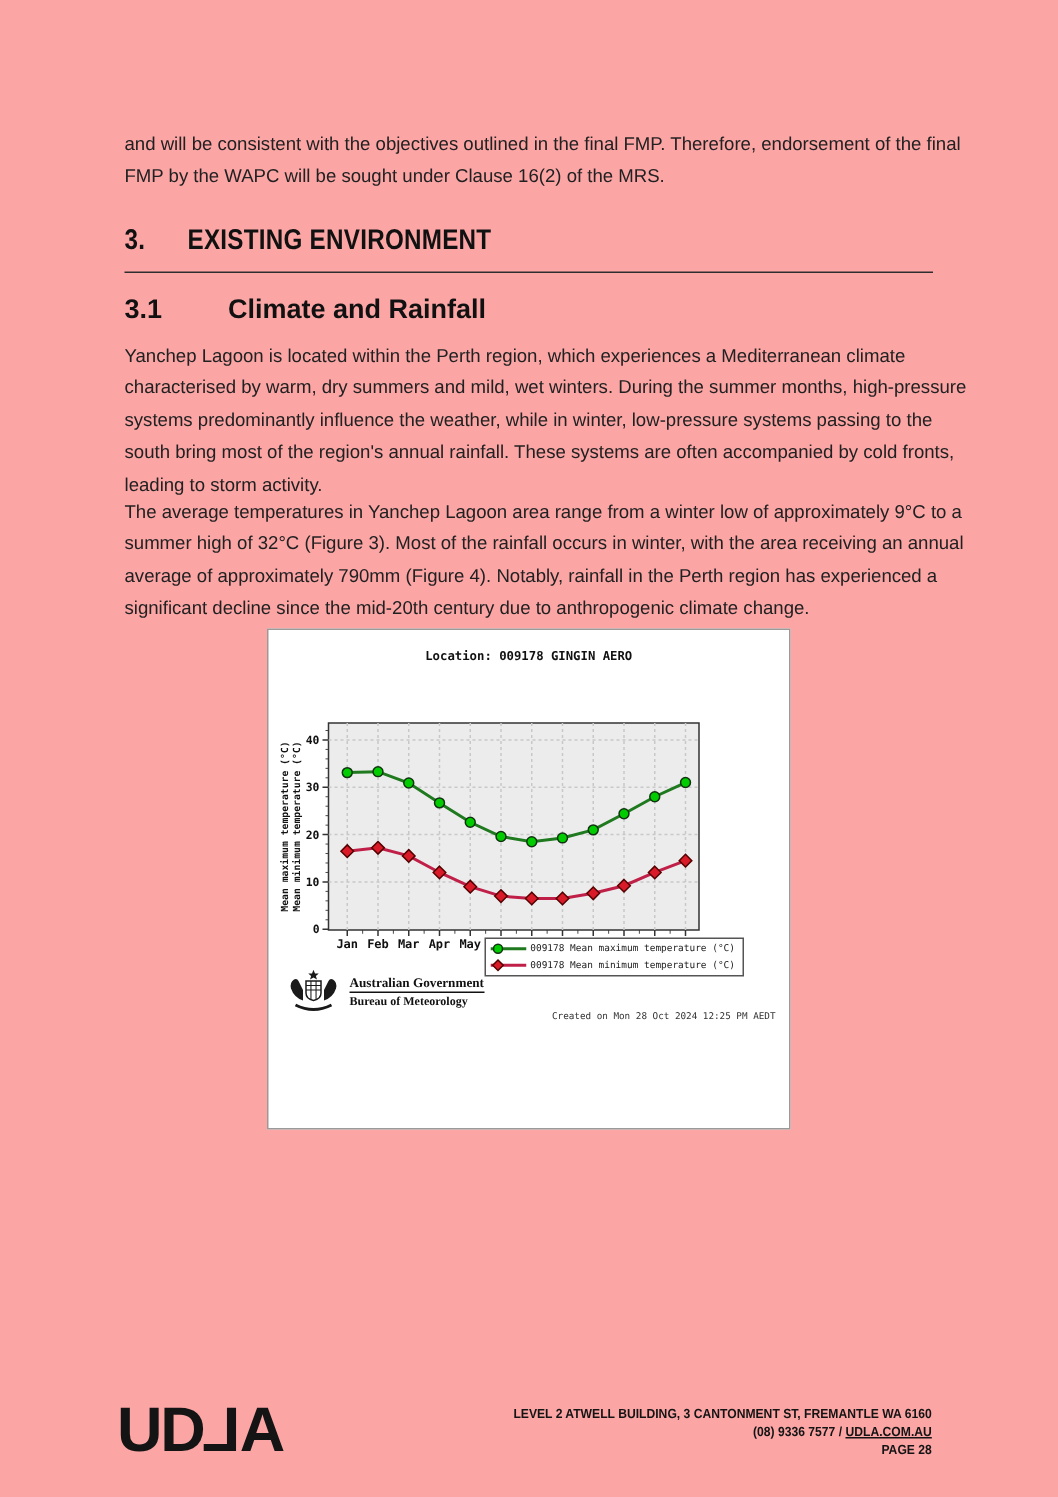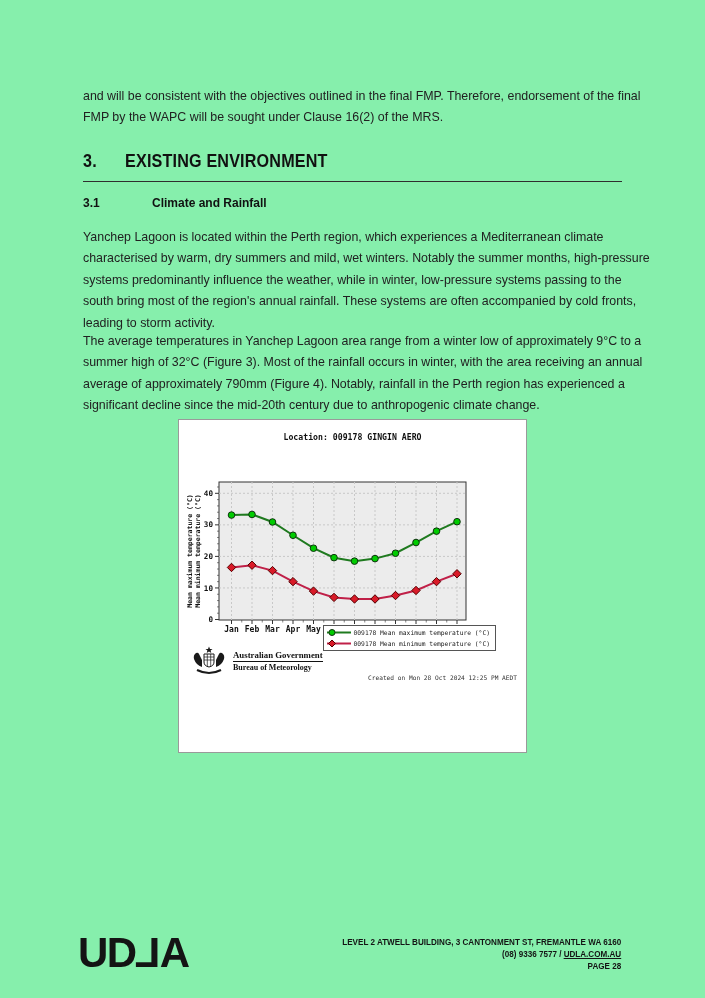--- a/index.html
+++ b/index.html
@@ -1,23 +1,23 @@
 <!DOCTYPE html>
 <html><head>
 <meta charset="utf-8">
 <style>
   html,body{margin:0;padding:0;background:#9a9a9a;-webkit-text-size-adjust:none;}
-  .page{position:relative;width:705px;height:998px;background:#86efac;overflow:hidden;
+  .page{position:relative;width:705px;height:998px;background:#fca5a5;overflow:hidden;
         font-family:"Liberation Sans",sans-serif;color:#202020;margin:0 auto;}
   .abs{position:absolute;}
   .body-text{font-size:12.4px;line-height:21.4px;color:#212121;}
   .tline{white-space:nowrap;}
   .cond{display:inline-block;transform:scaleX(0.85);transform-origin:0 50%;}
   .h1{font-size:19px;font-weight:700;color:#111;letter-spacing:0.2px;}
-  .h2{font-size:12px;font-weight:700;color:#111;}
+  .h2{font-size:18px;font-weight:700;color:#111;}
   .rule{border:none;border-top:1.5px solid #2e2e2e;margin:0;}
   .caption{font-size:12.4px;line-height:21.4px;color:#212121;}
   .caption b{font-weight:700;}
 
   
   .chart-box{position:absolute;left:178px;top:419px;width:349px;height:334px;
              background:#fff;border:1px solid #9a9a9a;box-sizing:border-box;}
   .chart-title{position:absolute;top:12px;left:0;width:100%;text-align:center;
                font-family:"DejaVu Sans Mono",monospace;font-weight:700;font-size:8.2px;color:#111;}
   .legend{position:absolute;top:205px;right:30px;border:1px solid #555;background:#fff;
@@ -55,21 +55,21 @@
   <span class="abs h1" style="left:125px;top:150px;">
     <span class="cond">EXISTING ENVIRONMENT</span>
   </span>
   <hr class="abs rule" style="left:83px;top:181px;width:539px;">
 
   <span class="abs h2" style="left:83px;top:196px;">3.1</span>
   <span class="abs h2" style="left:152px;top:196px;">Climate and Rainfall</span>
 
   <div class="abs body-text" style="left:83px;top:227px;">
       <div class="tline">Yanchep Lagoon is located within the Perth region, which experiences a Mediterranean climate</div>
-      <div class="tline">characterised by warm, dry summers and mild, wet winters. Notably the summer months, high-pressure</div>
+      <div class="tline">characterised by warm, dry summers and mild, wet winters. During the summer months, high-pressure</div>
       <div class="tline">systems predominantly influence the weather, while in winter, low-pressure systems passing to the</div>
       <div class="tline">south bring most of the region's annual rainfall. These systems are often accompanied by cold fronts,</div>
       <div class="tline">leading to storm activity.</div>
     </div>
   <div class="abs body-text" style="left:83px;top:331px;">
       <div class="tline">The average temperatures in Yanchep Lagoon area range from a winter low of approximately 9°C to a</div>
       <div class="tline">summer high of 32°C (Figure 3). Most of the rainfall occurs in winter, with the area receiving an annual</div>
       <div class="tline">average of approximately 790mm (Figure 4). Notably, rainfall in the Perth region has experienced a</div>
       <div class="tline">significant decline since the mid-20th century due to anthropogenic climate change.</div>
     </div>

